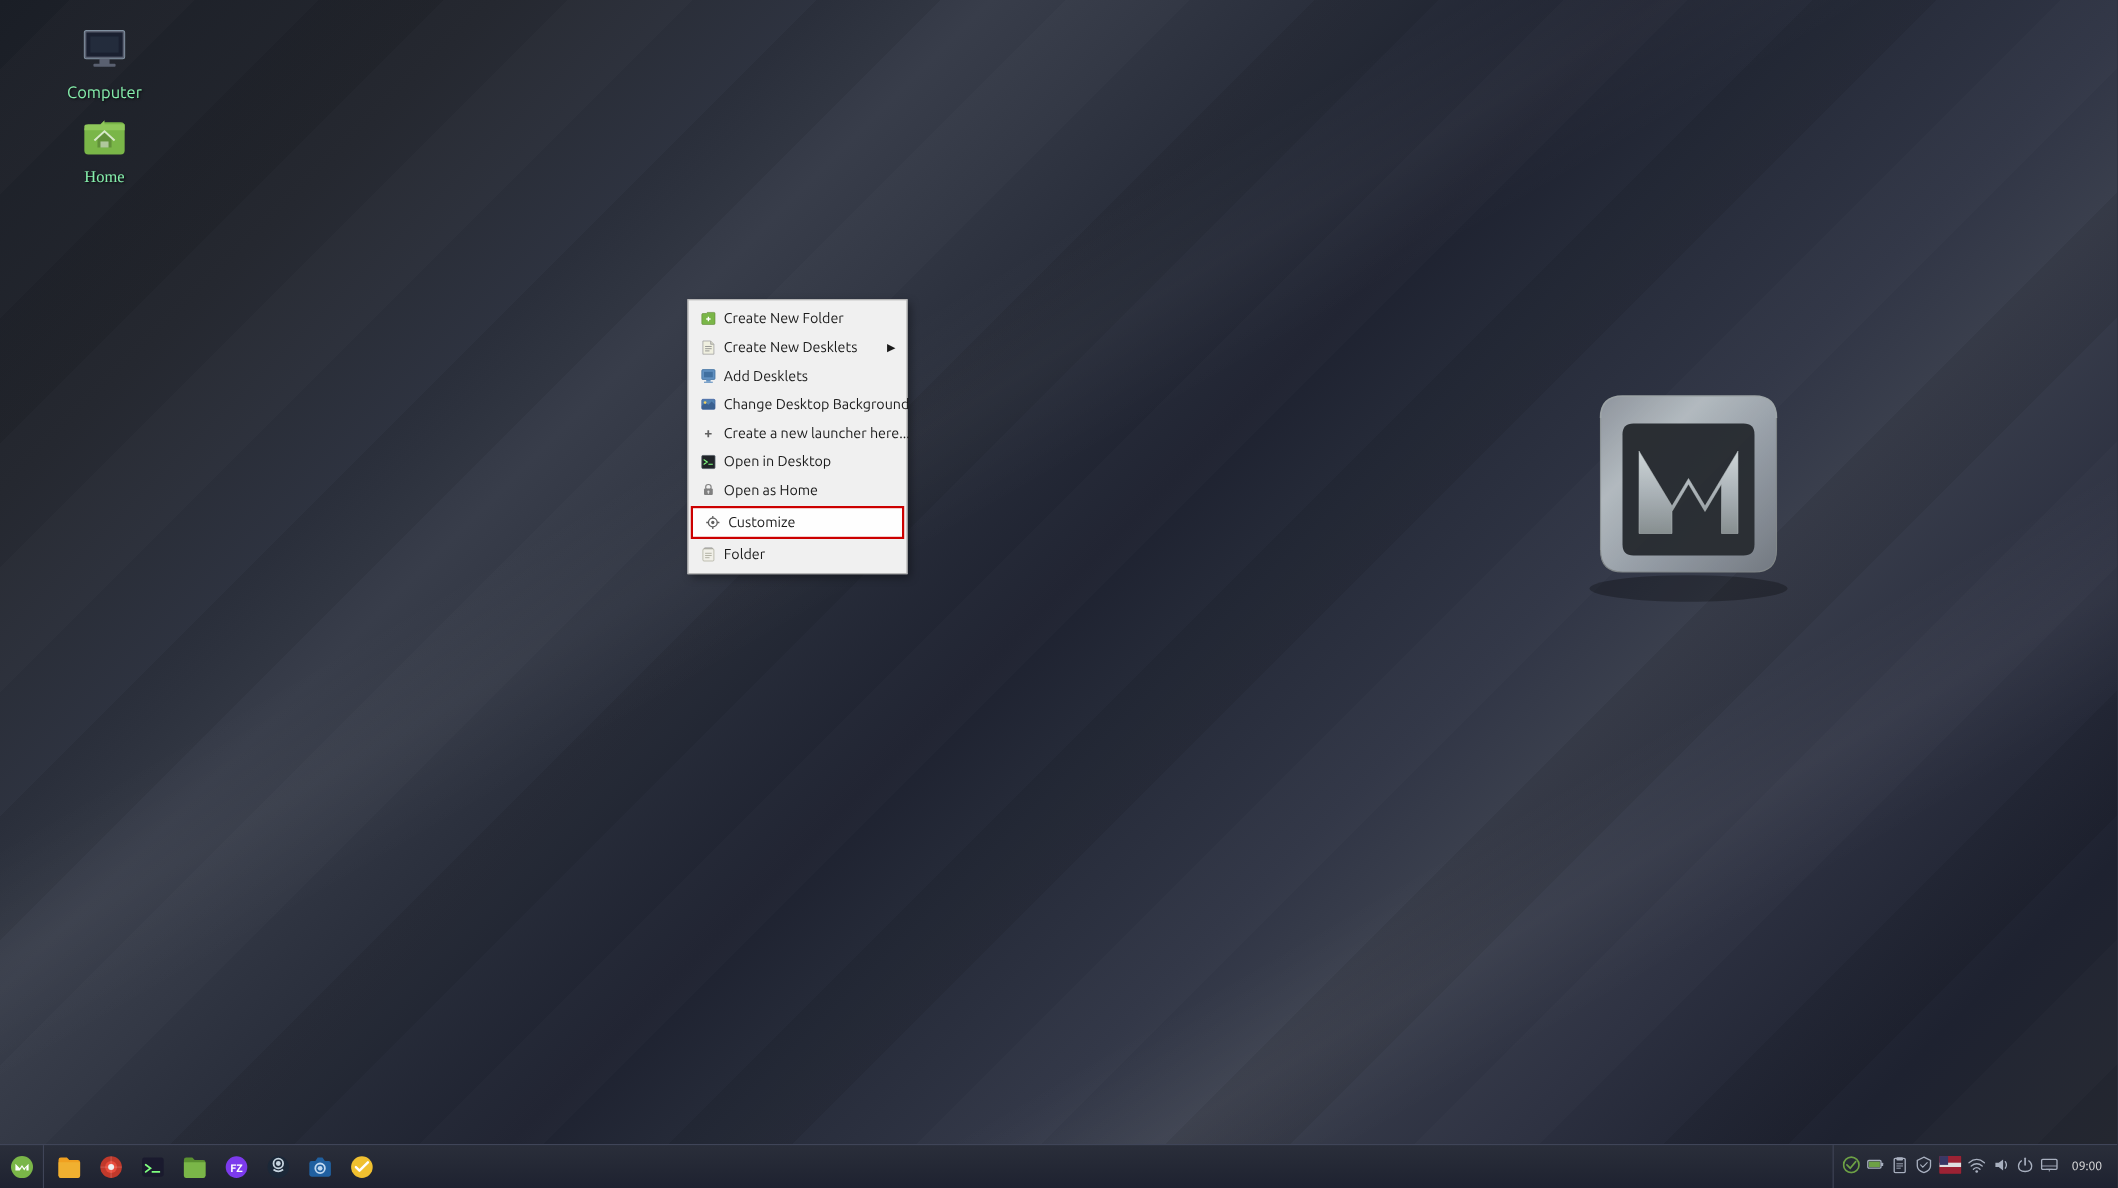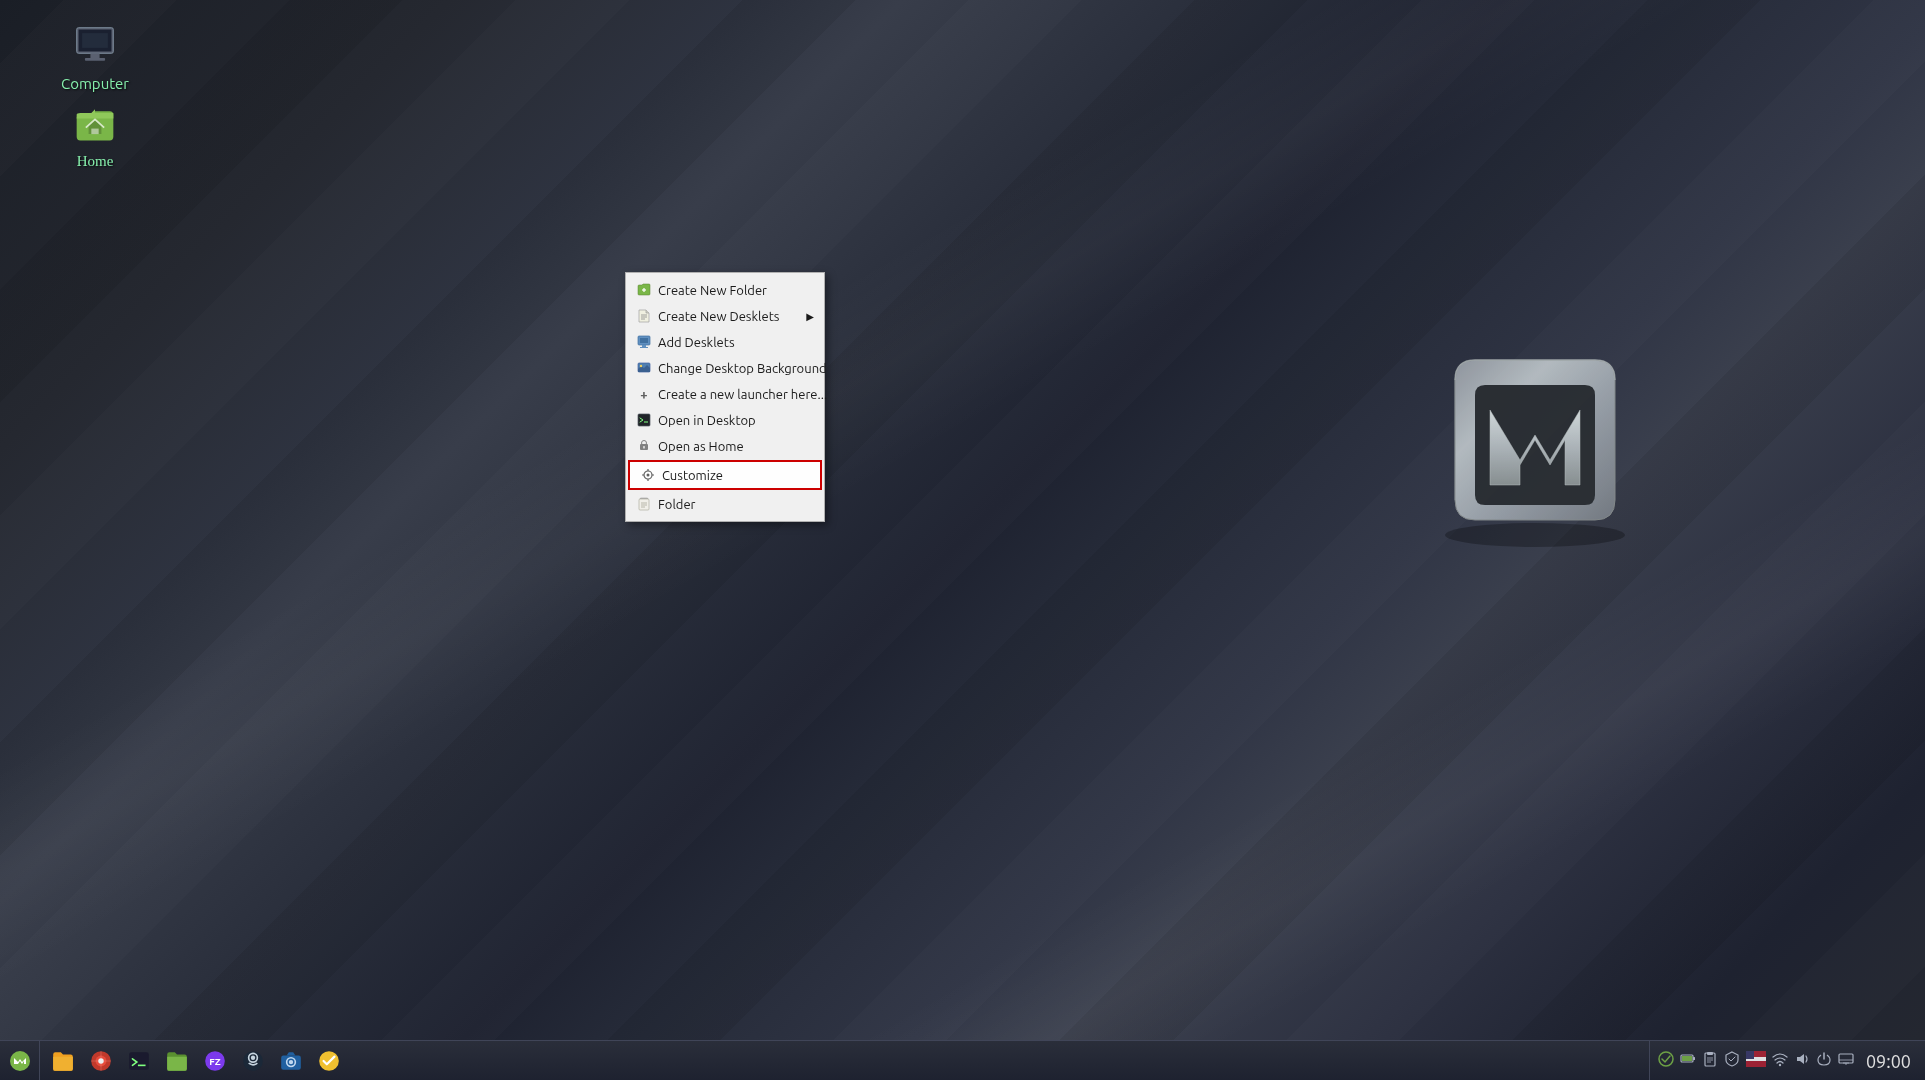--- a/index.html
+++ b/index.html
@@ -217,21 +217,21 @@
       display: flex;
       align-items: center;
       padding: 0 8px;
       gap: 6px;
       height: 100%;
       border-left: 1px solid #404558;
     }
 
     .taskbar-clock {
       color: #e0e0e0;
-      font-size: 18px;
+      font-size: 11px;
       padding: 0 6px;
       cursor: pointer;
     }
 
     .taskbar-icon {
       color: #c0c8d8;
       font-size: 14px;
       cursor: pointer;
       opacity: 0.85;
     }

